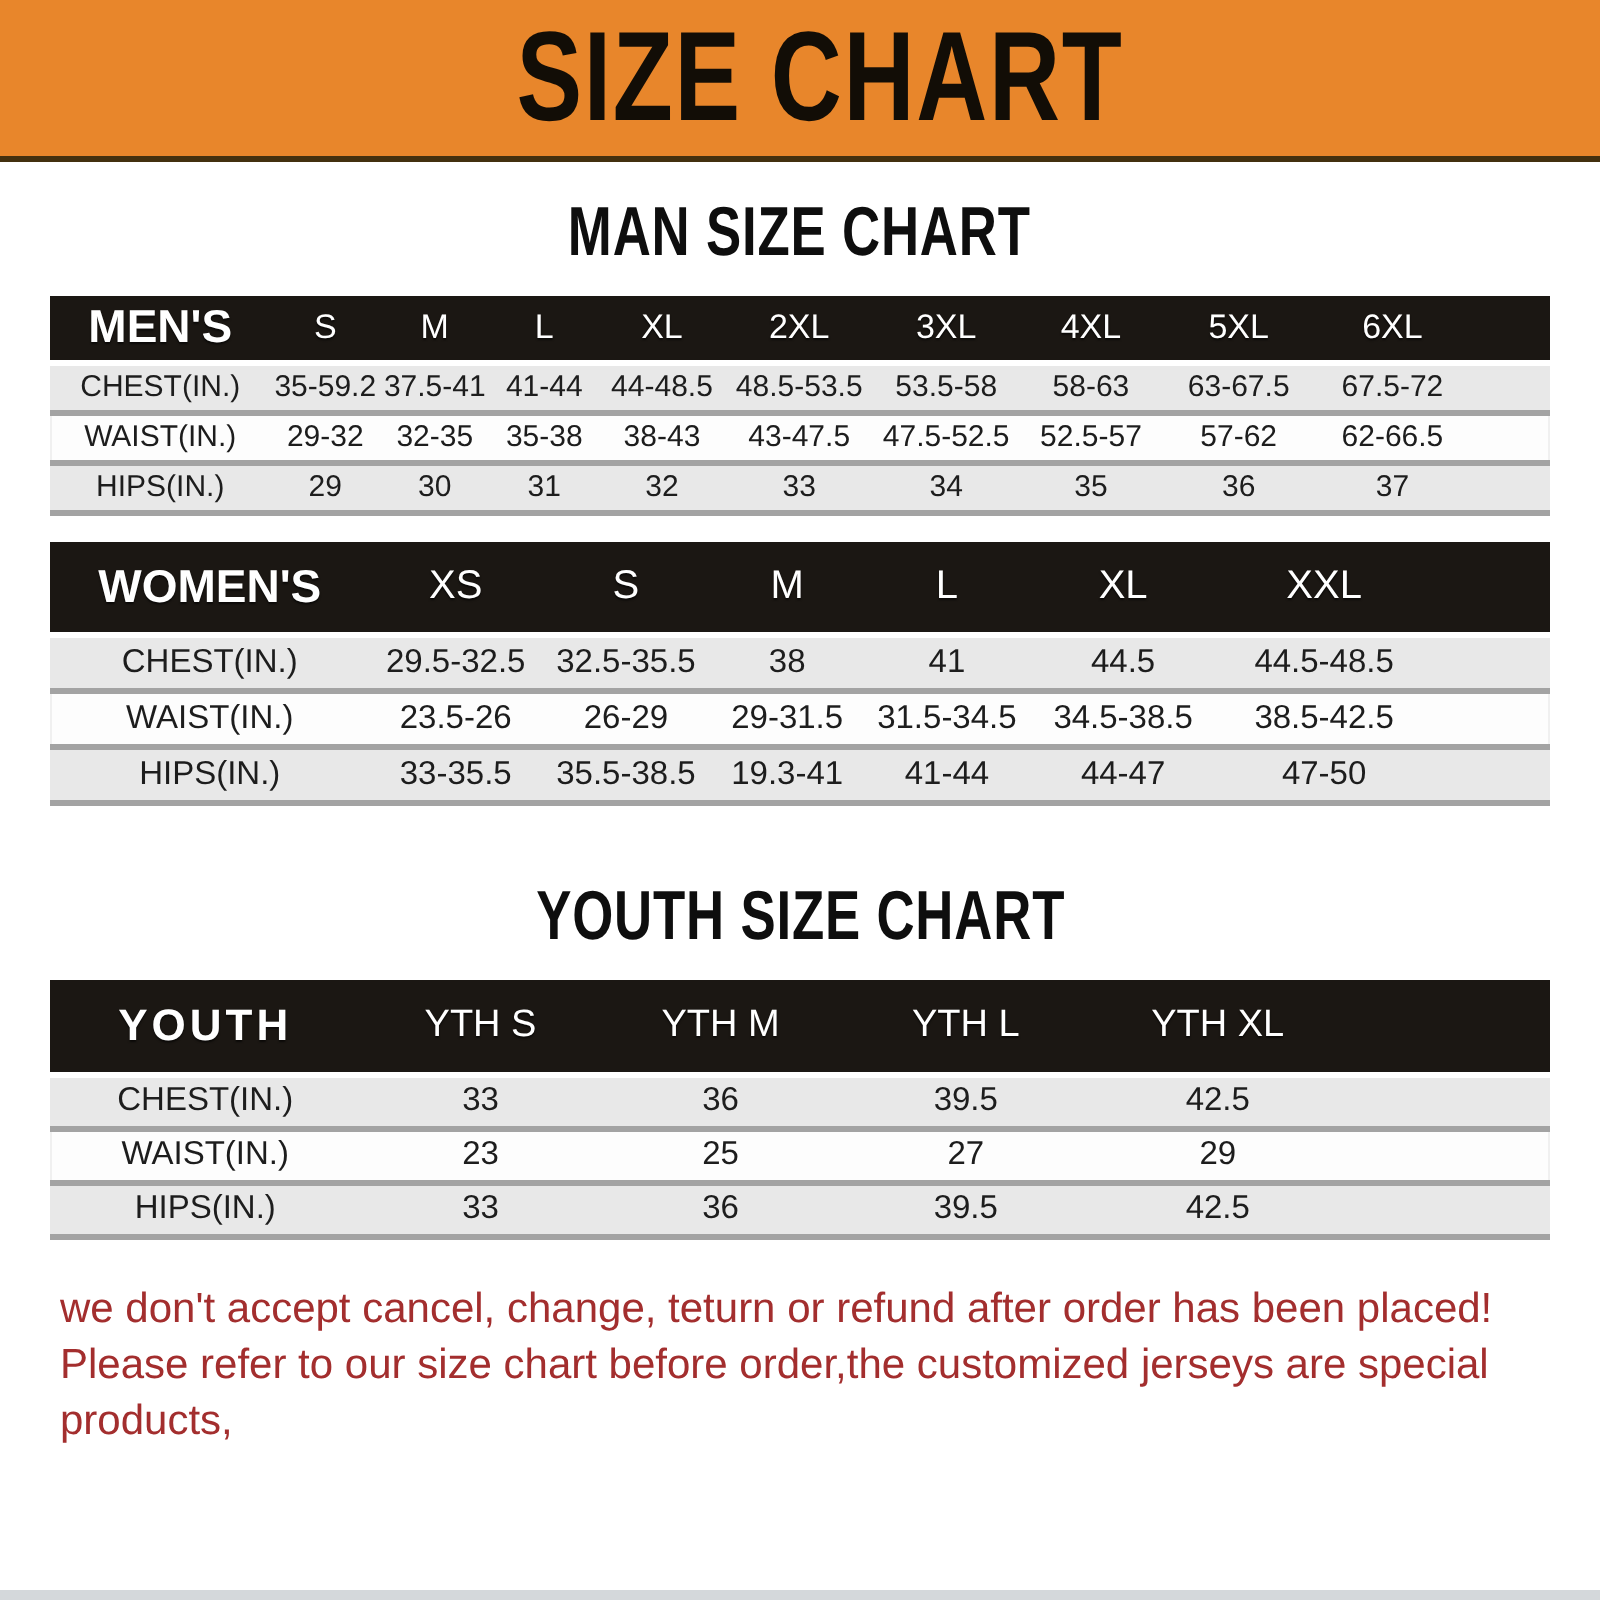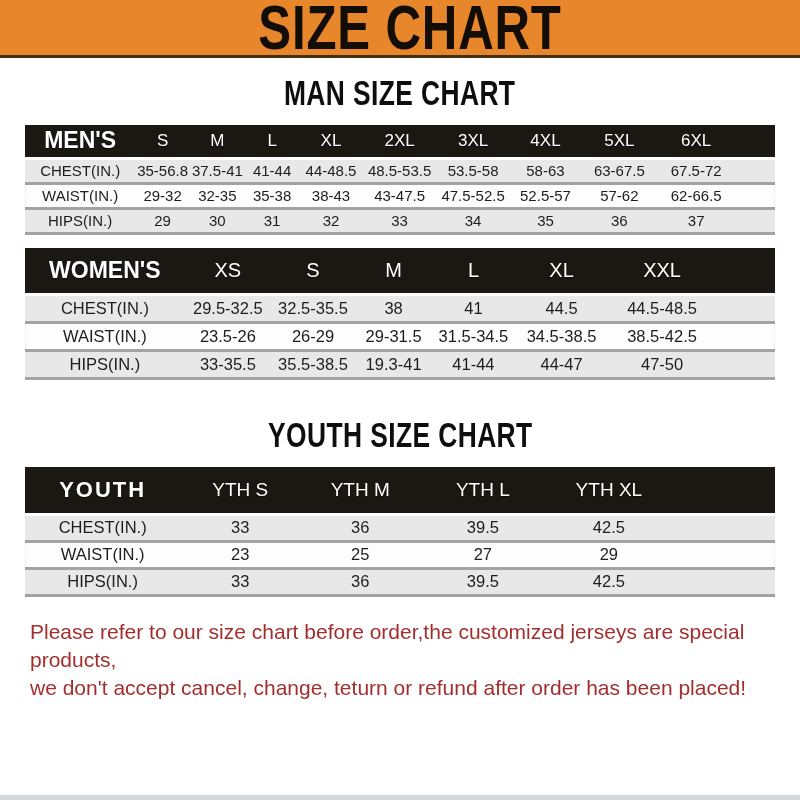--- a/index.html
+++ b/index.html
@@ -6,21 +6,21 @@
     --banner-bg:#E8862B;
     --banner-line:#43300F;
     --bar-bg:#1B1713;
     --stripe:#E8E8E8;
     --footer-red:#A32E2E;
     --ink:#111111;
   }
   *{margin:0;padding:0;box-sizing:border-box;}
   html,body{width:800px;height:800px;overflow:hidden;background:#fff;
     font-family:"Liberation Sans", sans-serif;color:var(--ink);}
-  .banner{height:58px;background:var(--banner-bg);border-bottom:3px solid var(--banner-line);
+  .banner{height:81px;background:var(--banner-bg);border-bottom:3px solid var(--banner-line);
     display:flex;align-items:center;justify-content:center;padding-left:20px;}
   .banner-title{font-size:60px;font-weight:800;color:#120D06;line-height:1;
     display:inline-block;transform:scale(0.82,1.06);letter-spacing:1px;white-space:nowrap;}
   .section-heading{text-align:center;margin-top:16px;}
   .condensed{display:inline-block;transform:scale(0.80,1.05);white-space:nowrap;}
   .section-heading .condensed{font-size:33px;font-weight:800;letter-spacing:0.5px;color:#0e0e0e;}
   .size-table-wrap{margin:13px 25px 0 25px;}
   table{width:100%;border-collapse:collapse;table-layout:fixed;}
   thead tr{background:var(--bar-bg);border-bottom:3px solid #fff;}
   thead th{color:#fff;font-weight:400;text-align:center;vertical-align:middle;
@@ -97,21 +97,21 @@
             <th>3XL</th>
             <th>4XL</th>
             <th>5XL</th>
             <th>6XL</th>
             <th></th>
           </tr>
         </thead>
         <tbody>
           <tr>
             <td>CHEST(IN.)</td>
-            <td>35-56.8</td>
+            <td>35-59.2</td>
             <td>37.5-41</td>
             <td>41-44</td>
             <td>44-48.5</td>
             <td>48.5-53.5</td>
             <td>53.5-58</td>
             <td>58-63</td>
             <td>63-67.5</td>
             <td>67.5-72</td>
             <td></td>
           </tr>
@@ -237,17 +237,17 @@
             <td>39.5</td>
             <td>42.5</td>
             <td></td>
           </tr>
         </tbody>
       </table>
   </div>
 </div>
 
 <div class="footer-note">
+  <div>we don't accept cancel, change, teturn or refund after order has been placed!</div>
   <div>Please refer to our size chart before order,the customized jerseys are special products,</div>
-  <div>we don't accept cancel, change, teturn or refund after order has been placed!</div>
 </div>
 
 <div class="bottom-strip"></div>
 
 </body></html>

